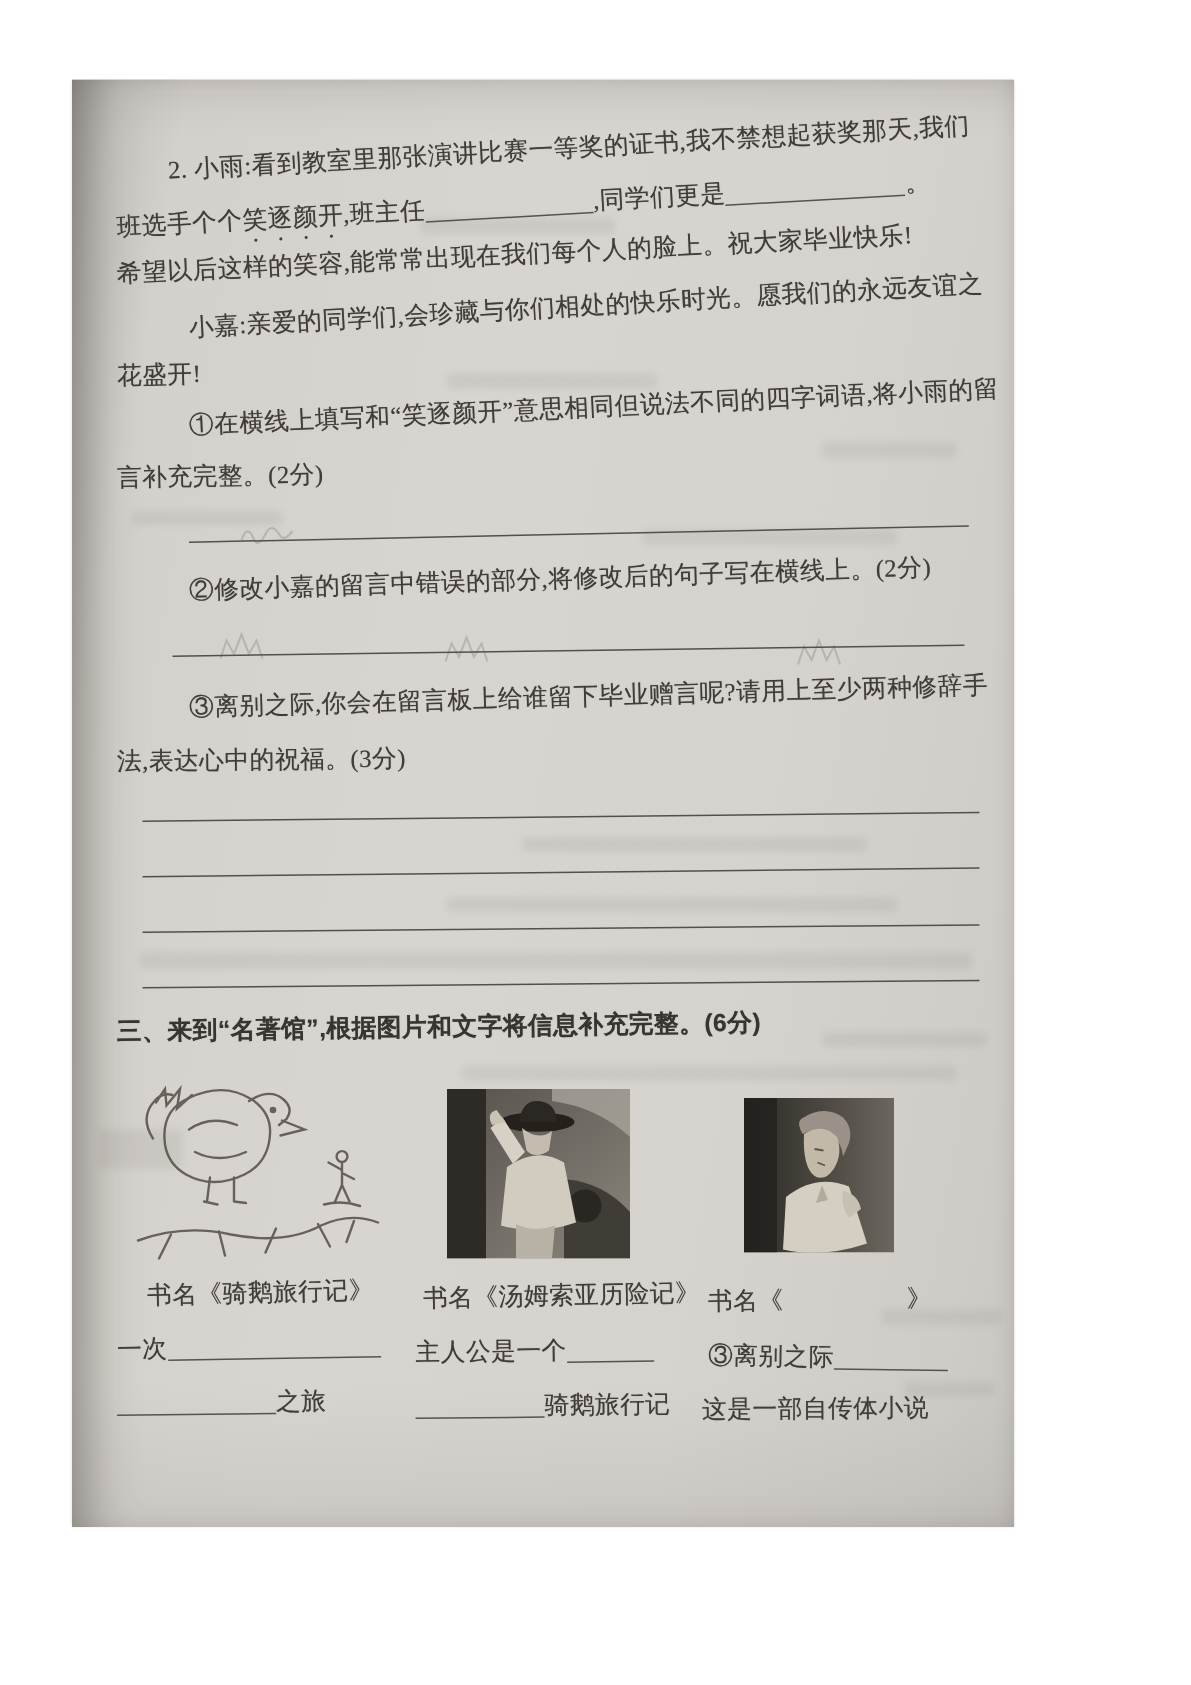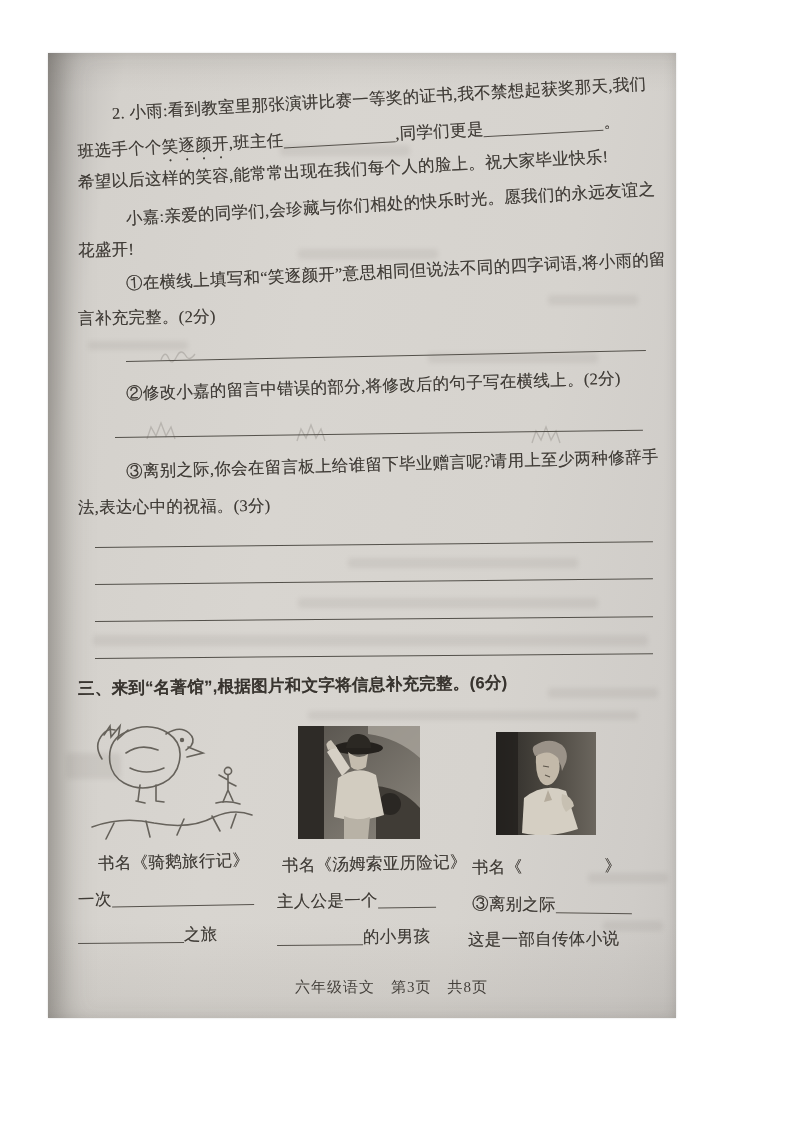--- a/index.html
+++ b/index.html
@@ -170,27 +170,24 @@
       </div>
       <div class="ln" style="left:30px;top:836px;--r:-1deg"><span class="run">一次</span><span class="blank" style="width:142px"></span></div>
       <div class="ln" style="left:30px;top:872px;--r:-0.6deg"><span class="blank" style="width:106px"></span><span class="run">之旅</span></div>
     </div>
 
     <div>
       <div class="ln" style="left:234px;top:802px;--r:-1.2deg">
         <span class="run">书名《汤姆索亚历险记》</span>
       </div>
       <div class="ln" style="left:229px;top:838px;--r:-0.8deg"><span class="run">主人公是一个</span><span class="blank" style="width:58px"></span></div>
-      <div class="ln" style="left:229px;top:874px;--r:-0.5deg"><span class="blank" style="width:86px"></span><span class="run">的小男孩</span></div>
+      <div class="ln" style="left:229px;top:874px;--r:-0.5deg"><span class="blank" style="width:86px"></span><span class="run">骑鹅旅行记</span></div>
     </div>
 
     <div>
       <div class="ln" style="left:424px;top:804px;--r:-0.8deg"><span class="run">书名《</span><span class="blank" style="width:82px;border-bottom:none"></span><span class="run">》</span></div>
       <div class="ln" style="left:424px;top:840px;--r:0.8deg"><span class="run">③离别之际</span><span class="blank" style="width:76px"></span></div>
       <div class="ln" style="left:420px;top:876px;--r:-0.4deg"><span class="run">这是一部自传体小说</span></div>
     </div>
 
-    <div class="footer" style="left:247px;top:925px">
-      <span>六年级语文</span><span>第3页</span><span>共8页</span>
-    </div>
 
   </div>
 </div>
 
 </body></html>

